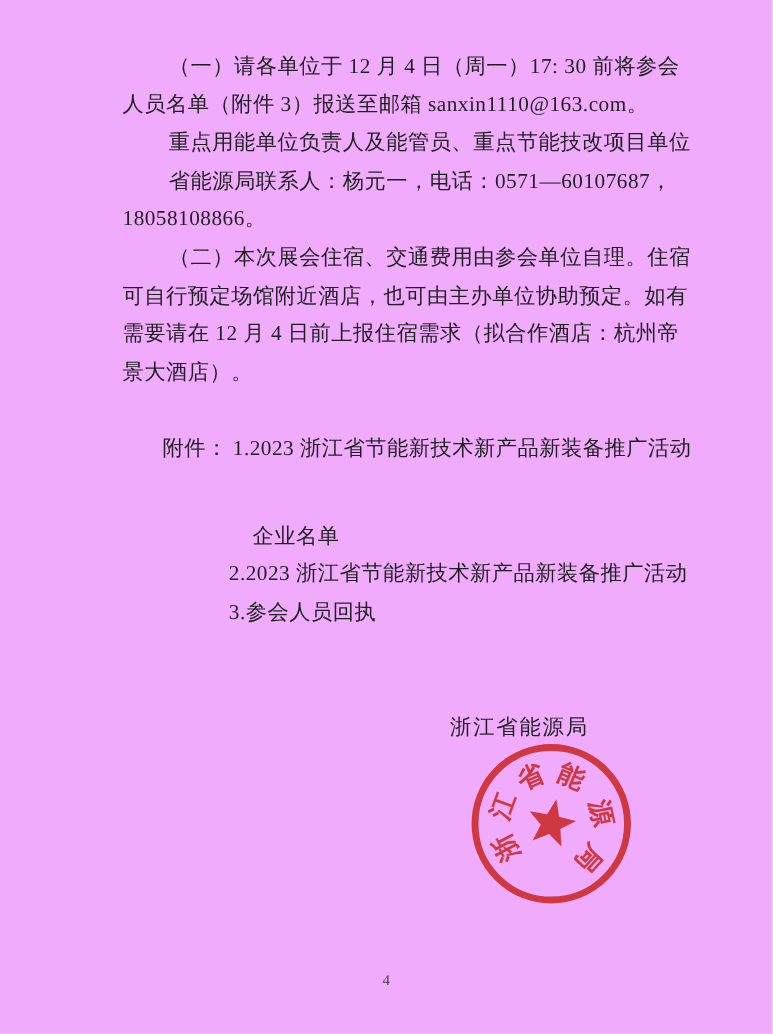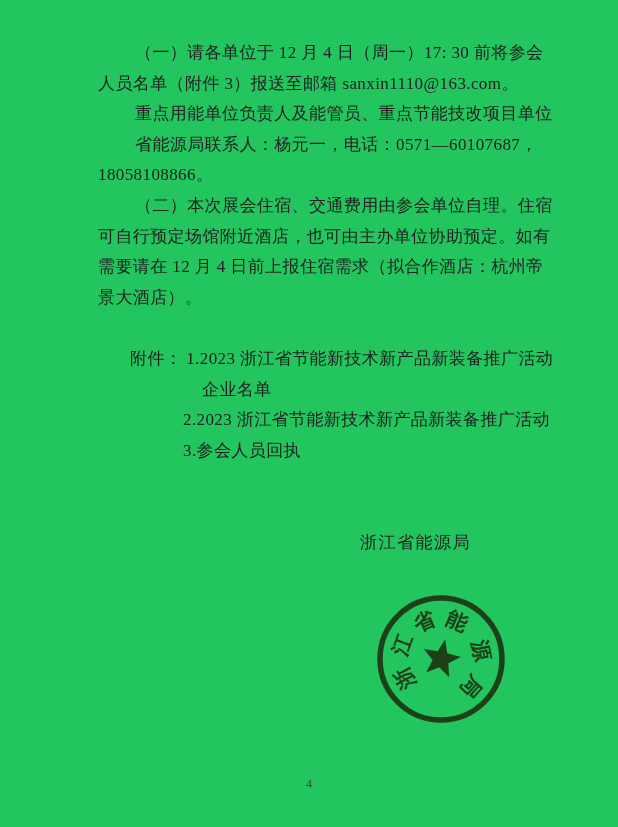--- a/index.html
+++ b/index.html
@@ -1,35 +1,35 @@
 <!DOCTYPE html>
 <html><head>
 <meta charset="utf-8">
 <style>
   html,body{margin:0;padding:0;background:#e8e8e8;}
   .page{
     position:relative;
     width:618px;height:827px;
     margin:0 auto;
-    background:#22c55e;
+    background:#f0abfc;
     overflow:hidden;
     font-family:"Liberation Serif","DejaVu Serif",serif;
     color:#1f1f1f;
     text-decoration:underline;
   }
   .flow{position:absolute;left:98px;top:38px;width:470px;}
   .line{
     height:30.6px;line-height:30.6px;
     font-size:17px;letter-spacing:0.4px;
     white-space:nowrap;
   }
   .ind2{padding-left:37px;}
   .att-line{padding-left:32px;}
   .att-item{padding-left:85px;}
-  .att-sub{padding-left:104px;}
+  .att-sub{padding-left:104px;margin-top:39px;}
   .att-label{margin-right:4px;}
   .sig-name{padding-left:262px;letter-spacing:1.5px;}
   .sig-date{padding-left:245px;letter-spacing:1.2px;}
   .blank{height:30.6px;}
   .page-number{
     position:absolute;left:0;right:0;top:777px;
     text-align:center;font-size:12px;color:#444;
     letter-spacing:0;
   }
   .seal{

